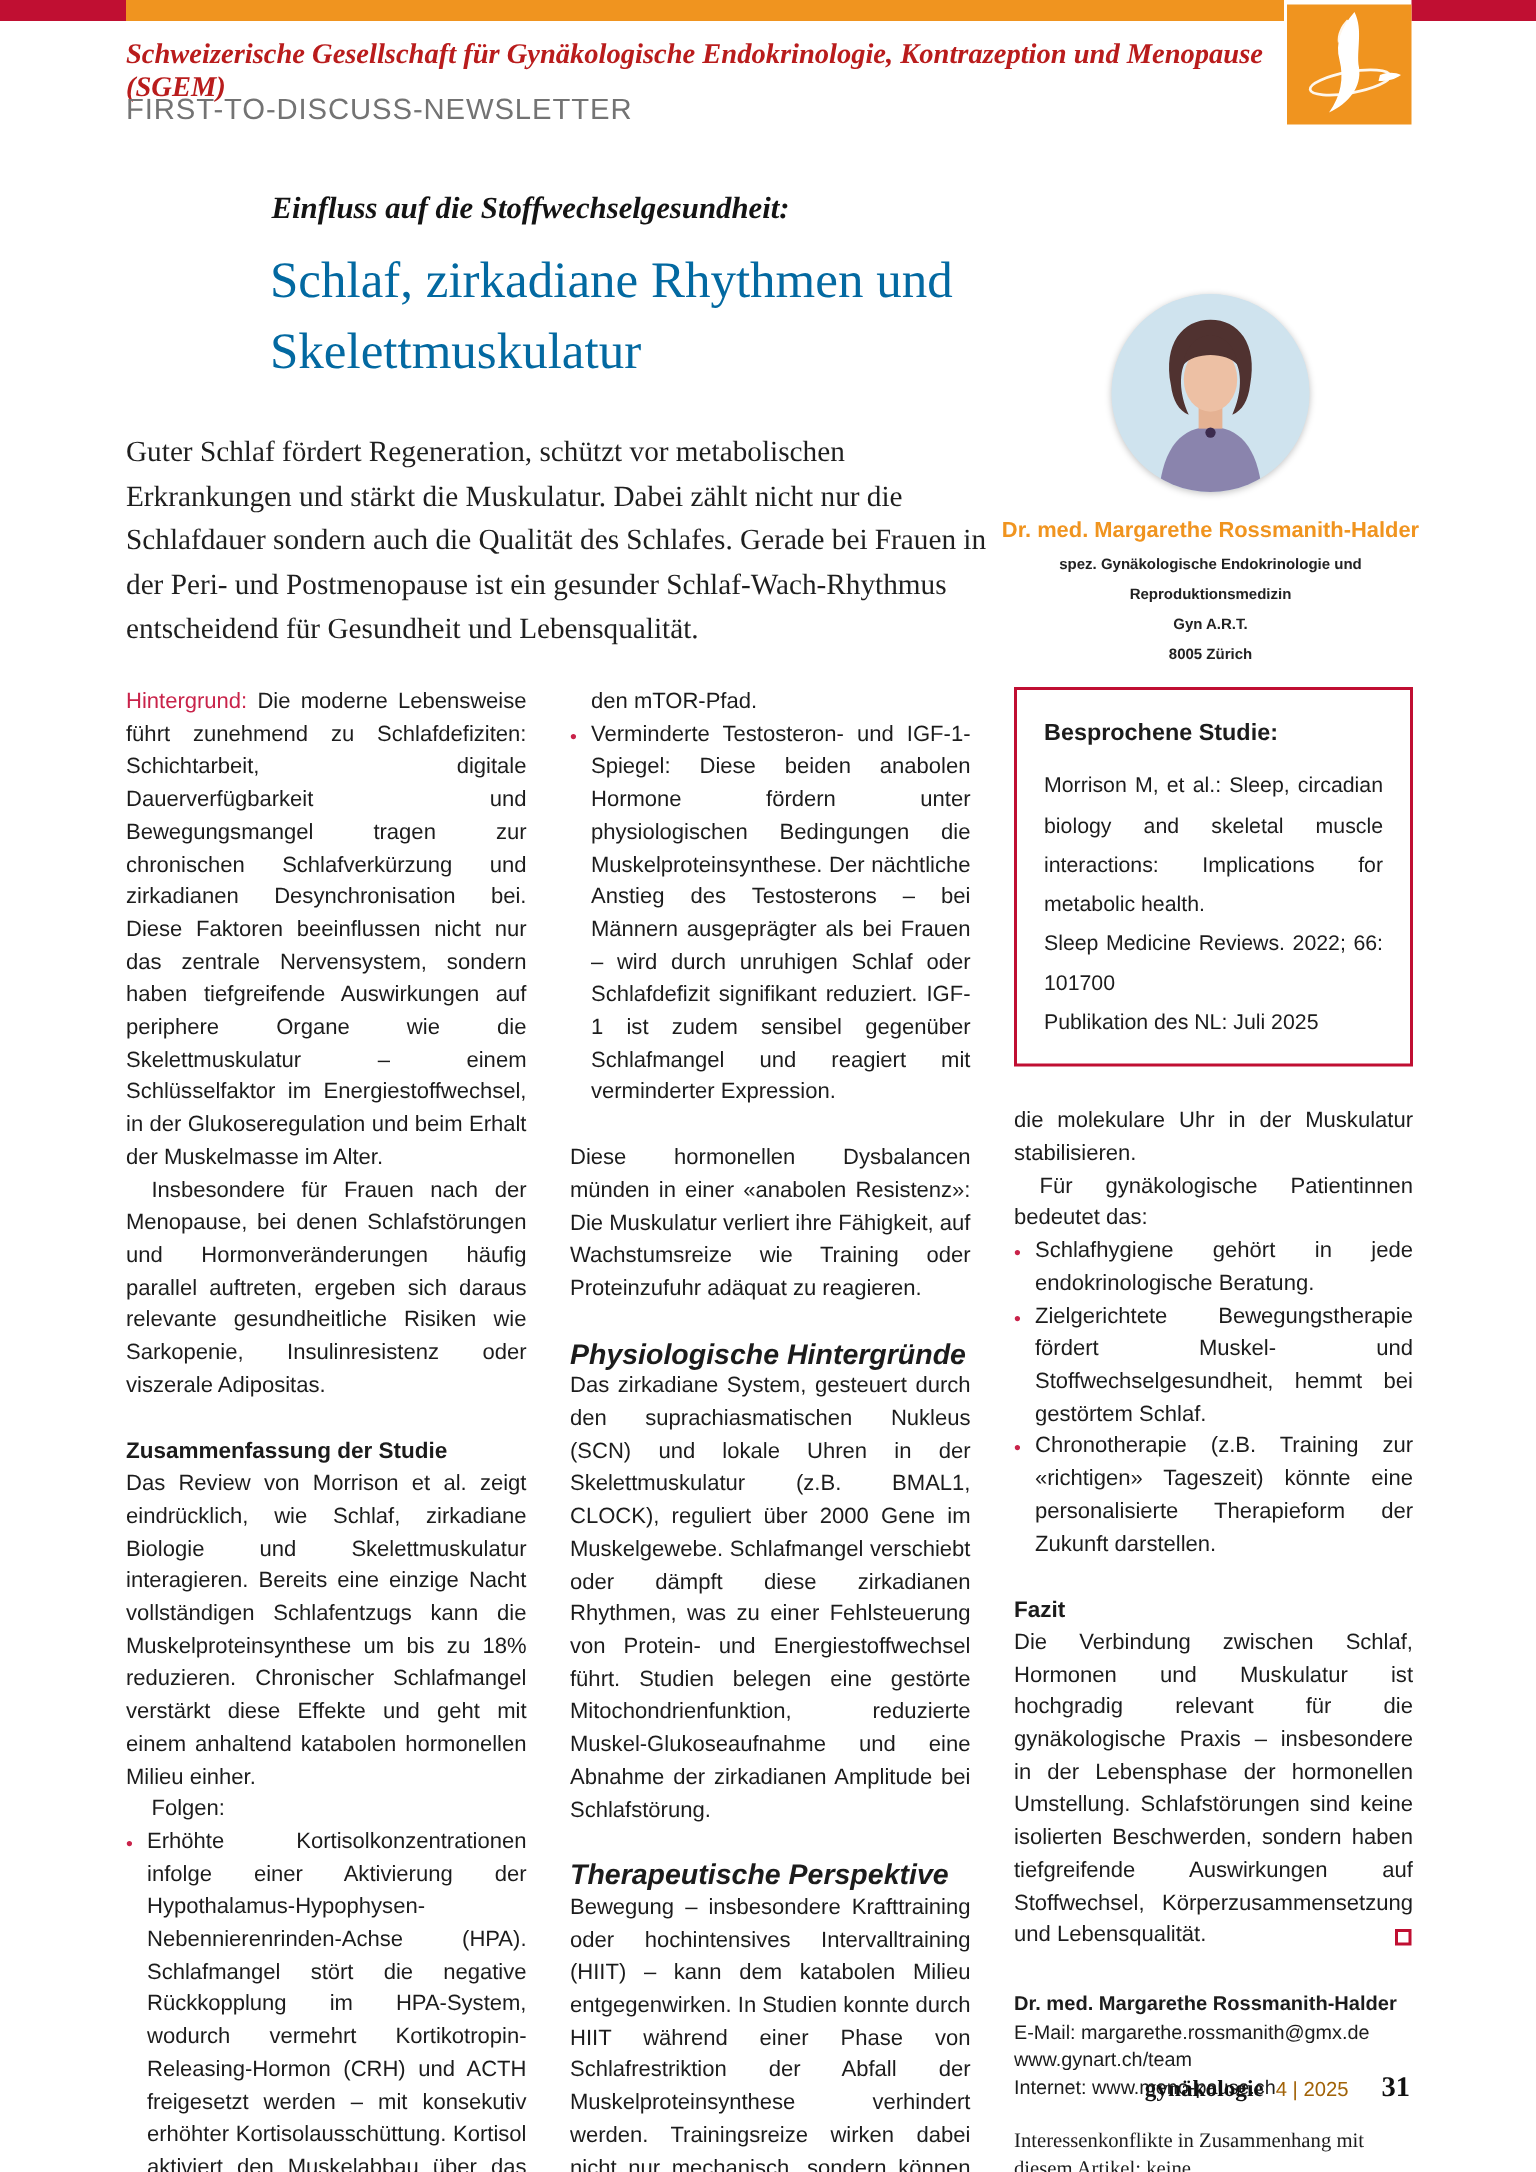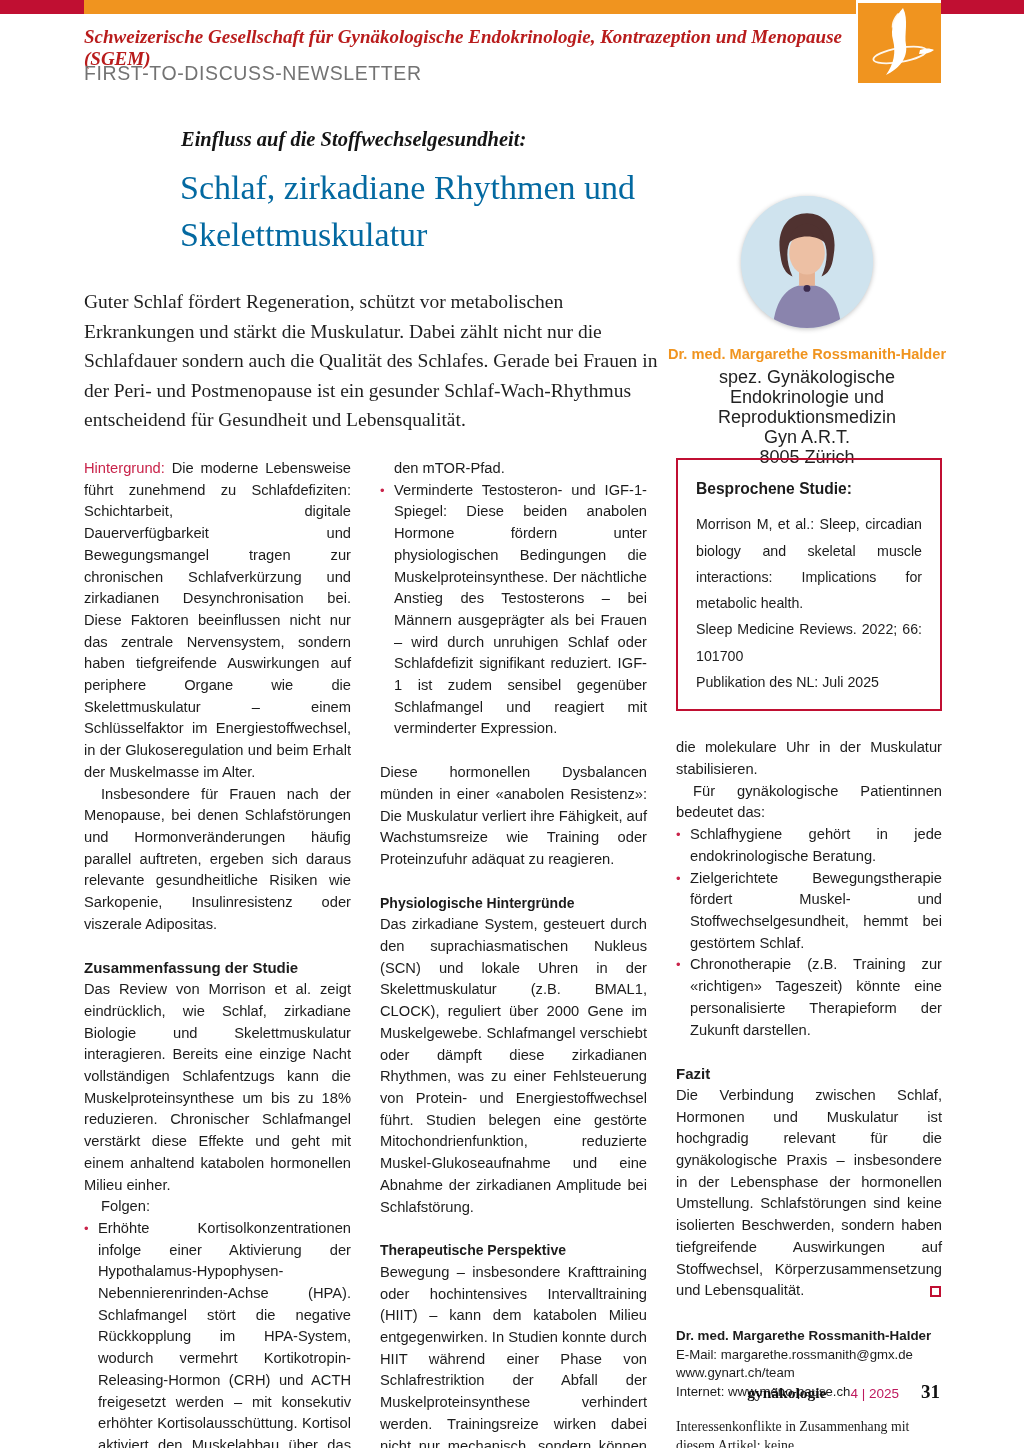--- a/index.html
+++ b/index.html
@@ -25,30 +25,30 @@
   
   .intro{position:absolute;left:84px;top:287px;width:580px;
          font-family:"Liberation Serif",serif;font-size:19.5px;line-height:29.5px;color:#1f1f1f;
          text-align:left;}
   
   .author{position:absolute;left:664px;top:196px;width:286px;text-align:center;}
   .portrait{width:132px;height:132px;border-radius:50%;margin:0 auto 16px;overflow:hidden;
             box-shadow:0 1px 5px rgba(0,0,0,.25);background:#cfe3ee;}
   .portrait svg{width:100%;height:100%;display:block;}
   .author-name{color:#f0941f;font-weight:bold;font-size:14.6px;line-height:20px;margin-bottom:3px;}
-  .author-line{font-size:18px;line-height:20px;color:#222;}
+  .author-line{font-size:10px;line-height:20px;color:#222;font-weight:bold;}
   
   .cols{position:absolute;left:84px;top:458px;width:858px;display:grid;
         grid-template-columns:267px 267px 266px;column-gap:29px;}
   .b{font-size:14.7px;line-height:21.7px;text-align:justify;
      hyphens:auto;-webkit-hyphens:auto;}
   .b p{margin:0;}
   p.ind{text-indent:17px;}
   .colhead{font-weight:bold;font-size:15px;margin:22px 0 0;}
-  .colhead.it{font-size:14px;}
+  .colhead.it{font-style:italic;font-size:19px;}
   .gap{height:22px;}
   .lead{color:#c9234a;}
   .bullet{display:flex;}
   .bullet .dot{flex:none;width:14px;color:#c9234a;font-size:13px;line-height:21.7px;}
   .bullet .txt{flex:1;text-align:justify;hyphens:auto;-webkit-hyphens:auto;}
   .cont{padding-left:14px;}
   
   .study-box{border:2.5px solid #c00f32;padding:16px 18px 14px;margin-bottom:26px;}
   .study-box .bx-title{font-weight:bold;font-size:15.6px;margin:0 0 9px;}
   .study-box p{margin:0;font-size:14.2px;line-height:26.3px;}
@@ -57,21 +57,21 @@
   .fazit-p{position:relative;}
   .endmark{position:absolute;right:1px;bottom:5px;width:7px;height:7px;border:2.5px solid #c00f32;}
   
   .contact{margin-top:25px;font-size:13.2px;line-height:18.6px;text-align:left;}
   .contact .cname{font-weight:bold;font-size:13.4px;}
   .serifblock{margin-top:17px;font-family:"Liberation Serif",serif;font-size:13.8px;
               line-height:18.6px;text-align:left;}
   
   .footer{position:absolute;right:84px;top:1381px;display:flex;align-items:baseline;}
   .f-journal{font-family:"Liberation Serif",serif;font-weight:bold;font-size:15.5px;color:#111;}
-  .f-issue{font-size:13.5px;color:#be185d;margin-left:24px;}
+  .f-issue{font-size:13.5px;color:#a16207;margin-left:8px;}
   .f-page{font-family:"Liberation Serif",serif;font-weight:bold;font-size:19px;color:#111;margin-left:22px;}
 </style>
 </head>
 <body>
 
 <div class="page">
 
   <div class="bar red-left"></div>
   <div class="bar orange"></div>
   <div class="bar red-right"></div>

